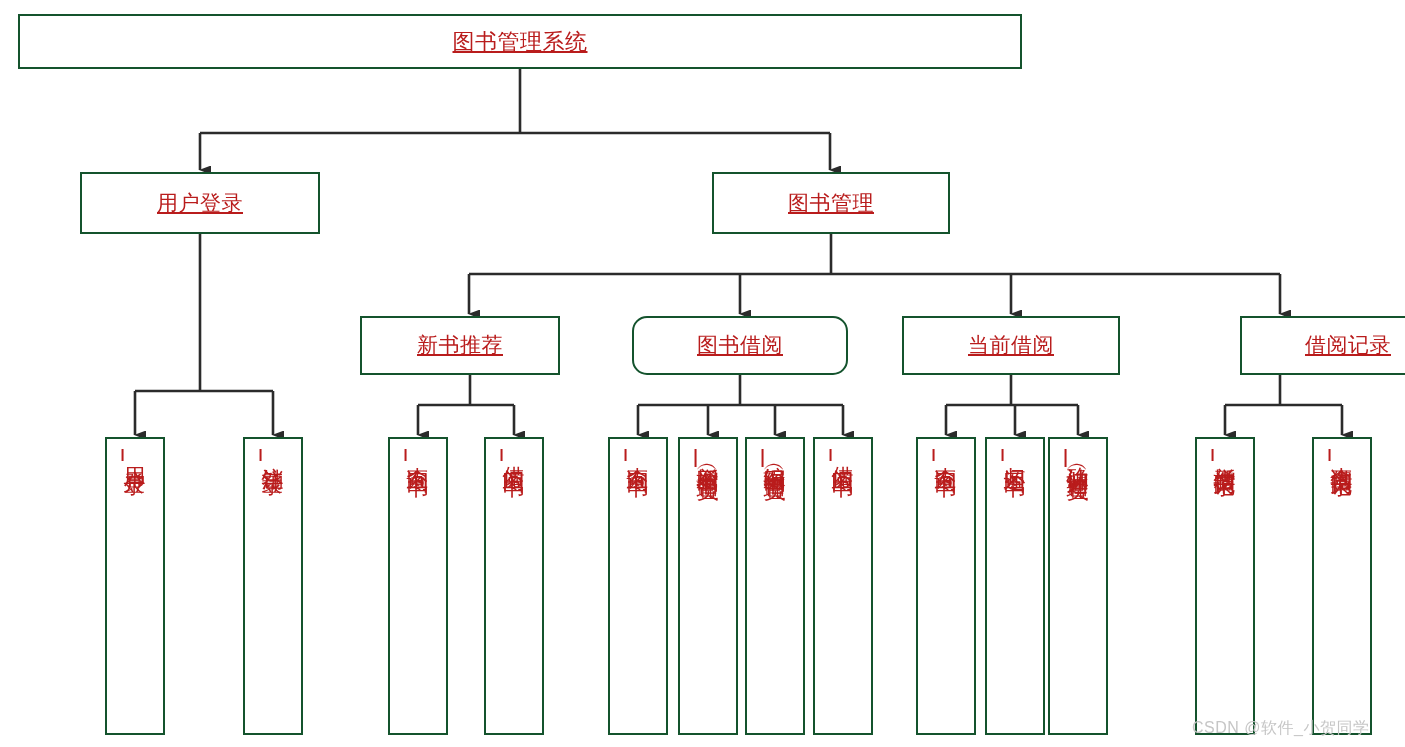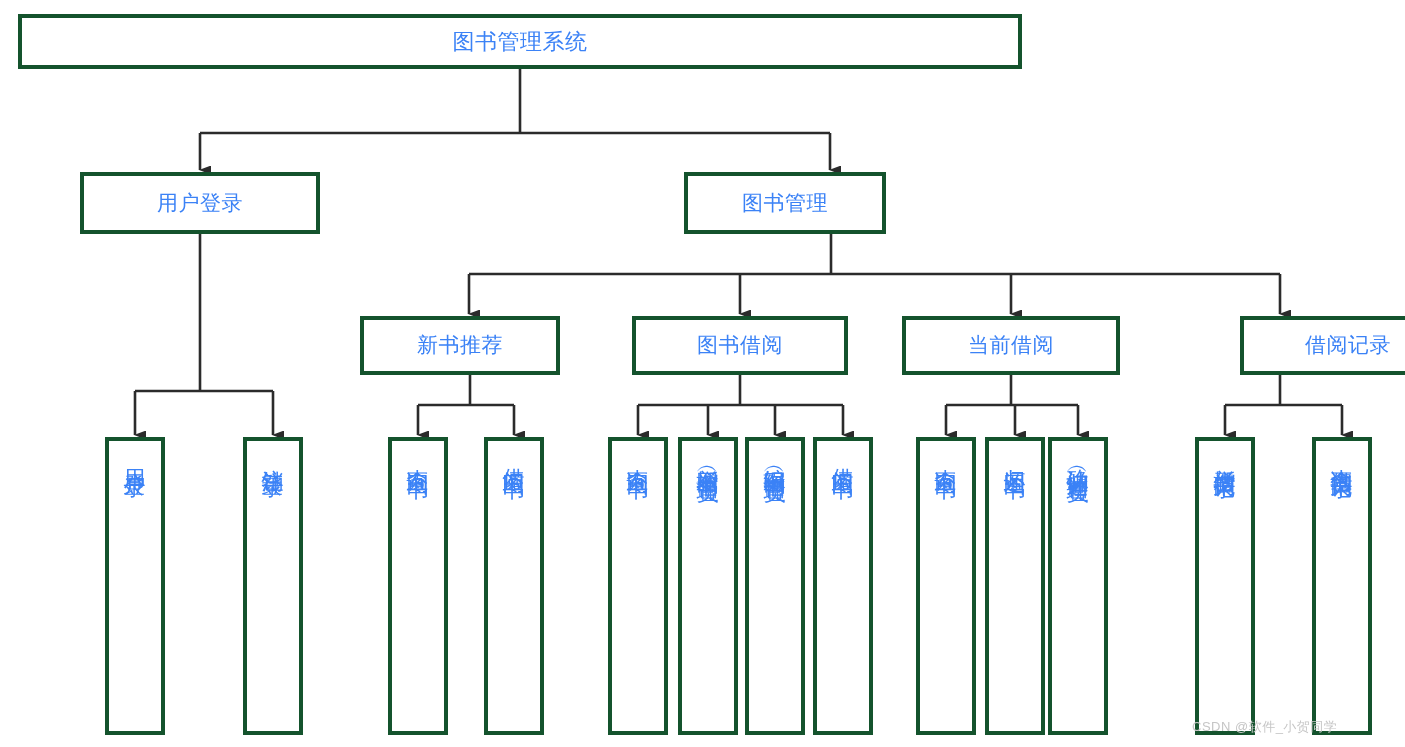--- a/index.html
+++ b/index.html
@@ -22,25 +22,26 @@
     left: 0;
     top: 0;
     width: 1405px;
     height: 747px;
     pointer-events: none;
   }
   .node {
     position: absolute;
     box-sizing: border-box;
     background: #ffffff;
-    border: 4px solid #14532d;
+    border: 2px solid #14532d;
     display: flex;
     align-items: center;
     justify-content: center;
-    color: #3b82f6;
+    color: #b91c1c;
+    text-decoration: underline;
   }
   .node .label {
     display: block;
     text-align: center;
     line-height: 1.18;
     letter-spacing: 0.5px;
   }
   
   .node.h .label {
     font-size: 21px;
@@ -60,21 +61,21 @@
     font-size: 22px;
     line-height: 1.05;
     letter-spacing: 3px;
     white-space: nowrap;
   }
   .node.v.tall .label {
     letter-spacing: 2px;
   }
   .watermark {
     position: absolute;
-    font-size: 13px;
+    font-size: 16px;
     color: #c6c6c6;
     white-space: nowrap;
     letter-spacing: 0.5px;
   }
 </style>
 </head>
 <body>
 
 <div id="canvas">
 
@@ -128,28 +129,28 @@
     </g>
   </svg>
 
   <div class="node h root" style="left:18px; top:14px; width:1004px; height:55px;">
     <span class="label">图书管理系统</span>
   </div>
 
   <div class="node h" style="left:80px; top:172px; width:240px; height:62px;">
     <span class="label">用户登录</span>
   </div>
-  <div class="node h" style="left:684px; top:172px; width:202px; height:62px;">
+  <div class="node h" style="left:712px; top:172px; width:238px; height:62px;">
     <span class="label">图书管理</span>
   </div>
 
   <div class="node h" style="left:360px; top:316px; width:200px; height:59px;">
     <span class="label">新书推荐</span>
   </div>
-  <div class="node h" style="left:632px; top:316px; width:216px; height:59px;">
+  <div class="node h" style="left:632px; top:316px; width:216px; height:59px;border-radius:15px;">
     <span class="label">图书借阅</span>
   </div>
   <div class="node h" style="left:902px; top:316px; width:218px; height:59px;align-items:center;">
     <span class="label">当前借阅</span>
   </div>
   <div class="node h" style="left:1240px; top:316px; width:216px; height:59px;">
     <span class="label">借阅记录</span>
   </div>
 
   <div class="node v" style="left:105px; top:437px; width:60px; height:298px;">

